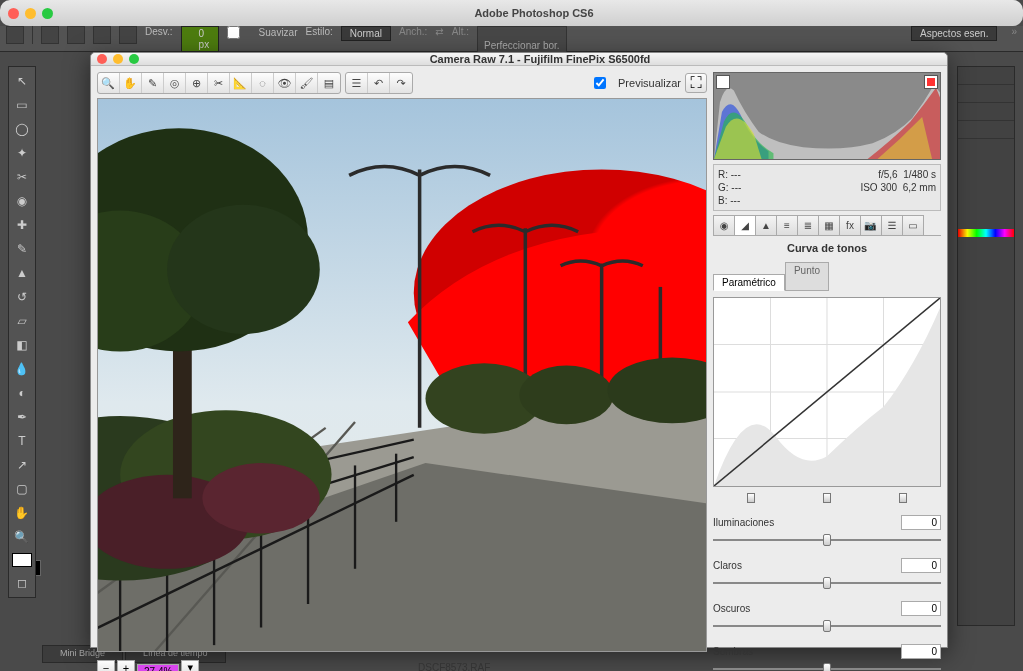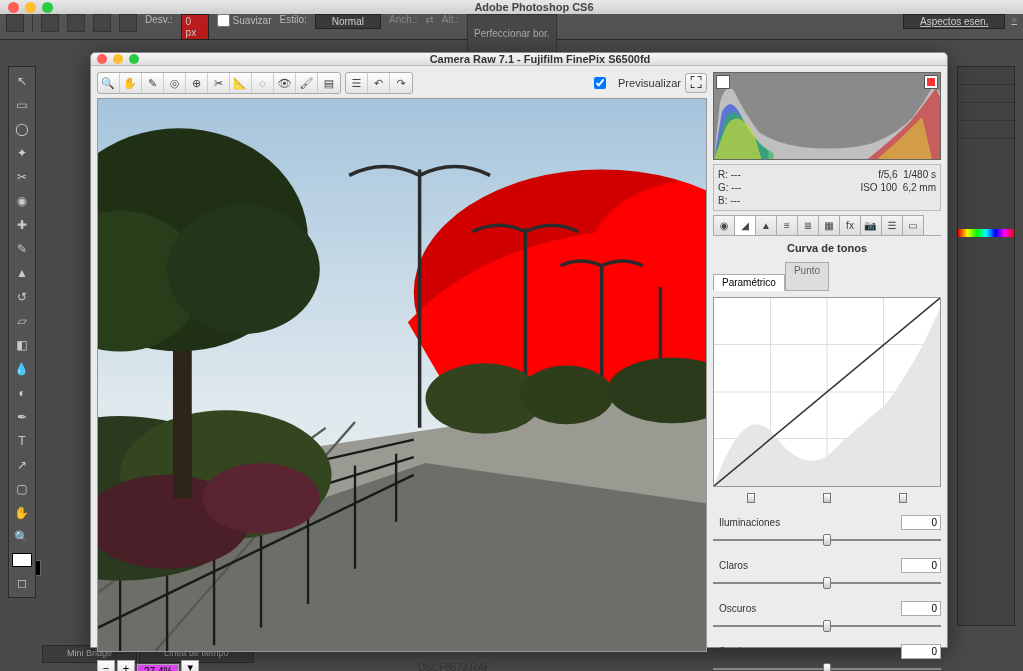--- a/index.html
+++ b/index.html
@@ -1,47 +1,47 @@
 <!DOCTYPE html>
 <html><head>
 <meta charset="utf-8">
 <style>
 * { box-sizing: border-box; margin: 0; padding: 0; font-family: "Lucida Grande", Arial, sans-serif; }
 body { background: #4a4a4a; width: 1023px; height: 671px; overflow: hidden; position: relative; }
 
 
-.mac-title { height: 14px; background: linear-gradient(#e8e8e8,#cfcfcf); display: flex; align-items: center; padding: 0 8px; font-size: 11px; color: #333; }
+.mac-title { height: 26px; background: linear-gradient(#e8e8e8,#cfcfcf); display: flex; align-items: center; padding: 0 8px; font-size: 11px; color: #333; border-radius: 10px; }
 .traffic { display: flex; gap: 6px; }
 .traffic span { width: 11px; height: 11px; border-radius: 50%; display: inline-block; }
 .tl-close { background: #ff5f57; } .tl-min { background: #ffbd2e; } .tl-max { background: #28ca42; }
 .mac-title .title { flex: 1; text-align: center; font-weight: bold; color: #444; }
 
 
 .ps-toolbar { height: 26px; background: #535353; border-bottom: 1px solid #2a2a2a; display: flex; align-items: flex-start; padding: 0 6px; gap: 8px; font-size: 10px; color: #bbb; }
 .ps-tool-icon { width: 18px; height: 18px; background: #444; border: 1px solid #333; display: inline-block; }
 .ps-toolbar .sep { width: 1px; height: 18px; background: #333; }
-.ps-field { background: #b91c1c; border: 1px solid #222; color: #ccc; padding: 1px 4px; font-size: 10px; width: 28px; }
-.ps-select { background: #3a3a3a; border: 1px solid #222; color: #ccc; padding: 1px 16px; font-size: 10px; }
+.ps-field { background: #4d7c0f; border: 1px solid #222; color: #ccc; padding: 1px 17px; font-size: 10px; width: 38px; }
+.ps-select { background: #3a3a3a; border: 1px solid #222; color: #ccc; padding: 1px 8px; font-size: 10px; }
 .ps-btn { background: #474747; border: 1px solid #333; color: #aaa; padding: 13px 6px; font-size: 10px; }
-.ps-toolbar .right { margin-left: auto; display: flex; gap: 6px; text-decoration: underline; }
+.ps-toolbar .right { margin-left: auto; display: flex; gap: 14px; }
 
 
 .ps-tools { position: absolute; left: 8px; top: 66px; width: 28px; background: #535353; border: 1px solid #2a2a2a; display: flex; flex-direction: column; padding: 2px 0; }
 .ps-tools .t { width: 24px; height: 22px; margin: 1px auto; background: #535353; display: flex; align-items: center; justify-content: center; font-size: 12px; color: #ccc; border: 1px solid transparent; }
 .ps-tools .swatch { width: 20px; height: 14px; background: #fff; border: 1px solid #000; margin: 4px auto; position: relative; }
 .ps-tools .swatch::after { content:''; position:absolute; width:20px; height:14px; background:#000; border:1px solid #666; top:6px; left:6px; z-index:-1;}
 
 
 .ps-right { position: absolute; right: 8px; top: 66px; width: 58px; height: 560px; background: #424242; border: 1px solid #2a2a2a; }
 .ps-right .grad { height: 8px; background: linear-gradient(90deg,#f00,#ff0,#0f0,#0ff,#00f,#f0f,#f00); margin-top: 90px; }
 .ps-right .row { height: 18px; border-bottom: 1px solid #333; }
 
 
 .ps-bottom { position: absolute; bottom: 8px; left: 42px; height: 18px; display: flex; gap: 2px; }
-.ps-bottom .tab { background: #3c3c3c; color: #aaa; font-size: 9px; padding: 2px 24px; border: 1px solid #2a2a2a; }
+.ps-bottom .tab { background: #3c3c3c; color: #aaa; font-size: 9px; padding: 2px 17px; border: 1px solid #2a2a2a; }
 
 
 .cr-dialog { position: absolute; left: 90px; top: 52px; width: 858px; height: 596px; background: #ececec; border: 1px solid #888; border-radius: 5px 5px 0 0; box-shadow: 0 6px 24px rgba(0,0,0,.5); display: flex; flex-direction: column; }
 .cr-title { height: 20px; background: linear-gradient(#f6f6f6,#dedede); border-bottom: 1px solid #bbb; display: flex; align-items: center; padding: 0 6px; font-size: 11px; border-radius: 5px 5px 0 0; }
 .cr-title .title { flex: 1; text-align: center; font-weight: bold; color: #333; }
 .cr-traffic span { width: 10px; height: 10px; }
 
 .cr-body { flex: 1; display: flex; padding: 6px; gap: 6px; }
 .cr-left { flex: 1; display: flex; flex-direction: column; gap: 4px; }
 .cr-right { width: 228px; display: flex; flex-direction: column; gap: 4px; }
@@ -86,21 +86,21 @@
 
 .cr-panel-title { font-size: 11px; text-align: center; padding: 2px 0 4px; color: #333; font-weight: bold; }
 .cr-subtabs { display: flex; font-size: 10px; margin-bottom: 2px; }
 .cr-subtabs .st { padding: 2px 8px; border: 1px solid #aaa; background: #ddd; color: #666; }
 .cr-subtabs .st.active { background: #fff; border-bottom-color: #fff; color: #000; margin-top: 12px; }
 
 .curve-box { height: 190px; background: #fff; border: 1px solid #999; position: relative; margin-bottom: 6px; }
 .curve-box svg { width: 100%; height: 100%; }
 
 .slider-row { display: flex; align-items: center; gap: 4px; font-size: 10px; margin: 4px 0 2px; }
-.slider-row .lbl { flex: 1; color: #333; margin-left: 6px; }
+.slider-row .lbl { flex: 1; color: #333; }
 .slider-row .val { width: 40px; border: 1px solid #aaa; background: #fff; text-align: right; padding: 1px 3px; font-size: 10px; }
 .slider-track { height: 8px; position: relative; margin-bottom: 6px; }
 .slider-track .bar { height: 2px; background: #888; position: absolute; top: 3px; left: 0; right: 0; }
 .slider-track .thumb { width: 8px; height: 12px; background: linear-gradient(#fff,#ccc); border: 1px solid #777; border-radius: 2px; position: absolute; top: -2px; left: 50%; transform: translateX(-50%); }
 
 .curve-handles { display: flex; justify-content: space-around; margin-top: -4px; margin-bottom: 4px; }
 .curve-handles .h { width: 8px; height: 10px; background: linear-gradient(#fff,#ccc); border: 1px solid #777; }
 </style>
 </head>
 <body>
@@ -116,21 +116,21 @@
 
 <div class="ps-toolbar">
   <span class="ps-tool-icon"></span>
   <span class="sep"></span>
   <span class="ps-tool-icon"></span>
   <span class="ps-tool-icon"></span>
   <span class="ps-tool-icon"></span>
   <span class="ps-tool-icon"></span>
   <span>Desv.:</span>
   <span class="ps-field">0 px</span>
-  <label style="display:flex;align-items:center;gap:3px">
+  <label style="display:flex;align-items:center;gap:19px">
       <input type="checkbox" style="">
       <span>Suavizar</span>
     </label>
   <span>Estilo:</span>
   <span class="ps-select">Normal</span>
   <span style="opacity:.5">Anch.:</span>
   <span style="opacity:.5">⇄</span>
   <span style="opacity:.5">Alt.:</span>
   <span class="ps-btn">Perfeccionar bor.</span>
   <div class="right">
@@ -304,21 +304,21 @@
       </div>
 
       <div class="cr-info">
         <div class="col">
           <div><span>R:</span> <span>---</span></div>
           <div><span>G:</span> <span>---</span></div>
           <div><span>B:</span> <span>---</span></div>
         </div>
         <div class="col" style="text-align:right">
           <div><span>f/5,6</span>&nbsp;&nbsp;<span>1/480 s</span></div>
-          <div><span>ISO 100</span>&nbsp;&nbsp;<span>6,2 mm</span></div>
+          <div><span>ISO 300</span>&nbsp;&nbsp;<span>6,2 mm</span></div>
         </div>
       </div>
 
       <div class="cr-tabs">
         <div class="tb">◉</div>
         <div class="tb active">◢</div>
         <div class="tb">▲</div>
         <div class="tb">≡</div>
         <div class="tb">≣</div>
         <div class="tb">▦</div>

